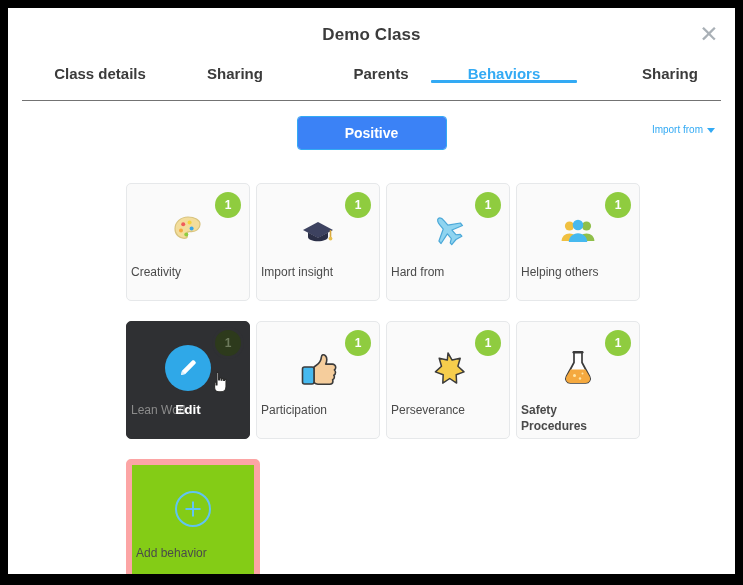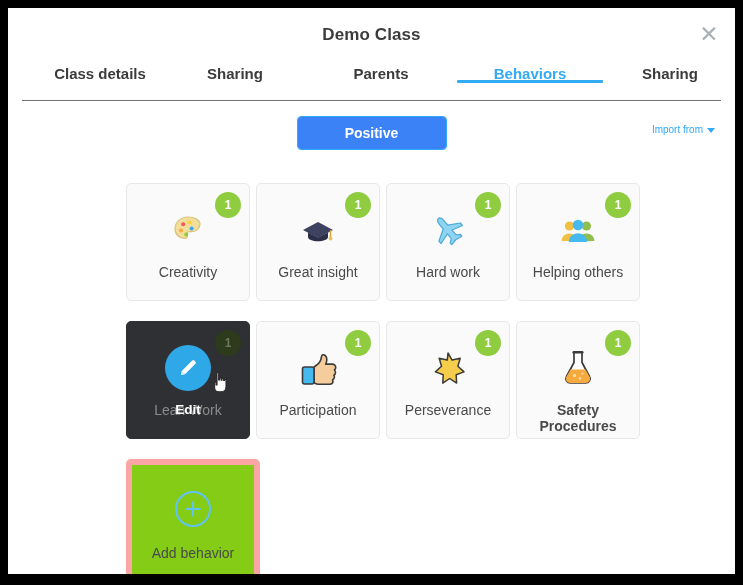--- a/index.html
+++ b/index.html
@@ -173,22 +173,21 @@
     top: 22px;
     height: 48px;
     display: flex;
     align-items: center;
     justify-content: center;
   }
   .card-label {
     position: absolute;
     left: 4px; right: 4px;
     top: 80px;
-    text-align: center;
-    font-size: 14px;
+    font-size: 12px;
     color: #4a4a4a;
     line-height: 16px;
   }
   .behavior-card.hovered .card-label {
     color: #8b8b8b;
   }
   .badge {
     position: absolute;
     right: 8px;
     top: 8px;
@@ -287,21 +286,21 @@
 
     <div id="modal-header">
       <div id="modal-title">Demo Class</div>
       <div id="close-button">✕</div>
     </div>
 
     <div id="tab-bar">
         <div class="tab" style="left: 18px; width: 120px;"><span>Class details</span></div>
         <div class="tab" style="left: 170px; width: 86px;"><span>Sharing</span></div>
         <div class="tab" style="left: 322px; width: 74px;"><span>Parents</span></div>
-        <div class="tab active" style="left: 463px; width: 90px;"><span>Behaviors</span><div class="tab-underline" style="left: -28px; right: -28px;"></div></div>
+        <div class="tab active" style="left: 437px; width: 90px;"><span>Behaviors</span><div class="tab-underline" style="left: -28px; right: -28px;"></div></div>
         <div class="tab" style="left: 611px; width: 74px;"><span>Sharing</span></div>
       </div>
 
     <div id="toolbar">
       <div id="segmented">
           <div class="seg-btn selected">Positive</div>
         </div>
       <div id="import-from">
         <span>Import from</span><span id="import-caret"></span>
       </div>
@@ -325,32 +324,32 @@
         <div class="behavior-card" style="left: 138px; top: 0px;">
           <div class="badge">1</div>
           <div class="card-icon">
             <svg width="42" height="40" viewBox="0 0 42 40">
               <path d="M6 20 L21 12 L36 20 L21 28 Z" fill="#3d4260"></path>
               <path d="M11 22.5 v4.5 c0 2.6 4.6 4.2 10 4.2 s10-1.6 10-4.2 v-4.5 l-10 5.2 z" fill="#2b2f47"></path>
               <path d="M33.5 20.8 v7" stroke="#d8a93f" stroke-width="1.6" fill="none" stroke-linecap="round"></path>
               <circle cx="33.5" cy="28.6" r="1.9" fill="#e8c04f"></circle>
             </svg>
           </div>
-          <div class="card-label" style="white-space: pre-line;">Great insight</div>
+          <div class="card-label" style="white-space: pre-line;">Import insight</div>
         </div>
         <div class="behavior-card" style="left: 268px; top: 0px;">
           <div class="badge">1</div>
           <div class="card-icon">
             <svg width="42" height="40" viewBox="0 0 42 40">
               <g transform="rotate(-40 21 20)">
                 <path d="M21 5 c1.8 0 3 2.4 3 5.8 v5.4 l11 6.4 v3.3 l-11-3.3 v6.1 l3.6 2.6 v2.4 L21 32.4 l-6.6 1.3 v-2.4 l3.6-2.6 v-6.1 l-11 3.3 v-3.3 l11-6.4 v-5.4 C18 7.4 19.2 5 21 5 z" fill="#8fd4f0" stroke="#4ba8d8" stroke-width="1.2" stroke-linejoin="round"></path>
               </g>
             </svg>
           </div>
-          <div class="card-label" style="white-space: pre-line;">Hard work</div>
+          <div class="card-label" style="white-space: pre-line;">Hard from</div>
         </div>
         <div class="behavior-card" style="left: 398px; top: 0px;">
           <div class="badge">1</div>
           <div class="card-icon">
             <svg width="44" height="38" viewBox="0 0 44 38">
               <circle cx="13.5" cy="15" r="4.6" fill="#f0c040"></circle>
               <path d="M5.6 30 c0-4.6 3.5-7.6 7.9-7.6 s7.9 3 7.9 7.6 z" fill="#f0c040"></path>
               <circle cx="30.5" cy="15" r="4.6" fill="#8fbf4a"></circle>
               <path d="M22.6 30 c0-4.6 3.5-7.6 7.9-7.6 s7.9 3 7.9 7.6 z" fill="#8fbf4a"></path>
               <circle cx="22" cy="14" r="5.3" fill="#46b9ef"></circle>

